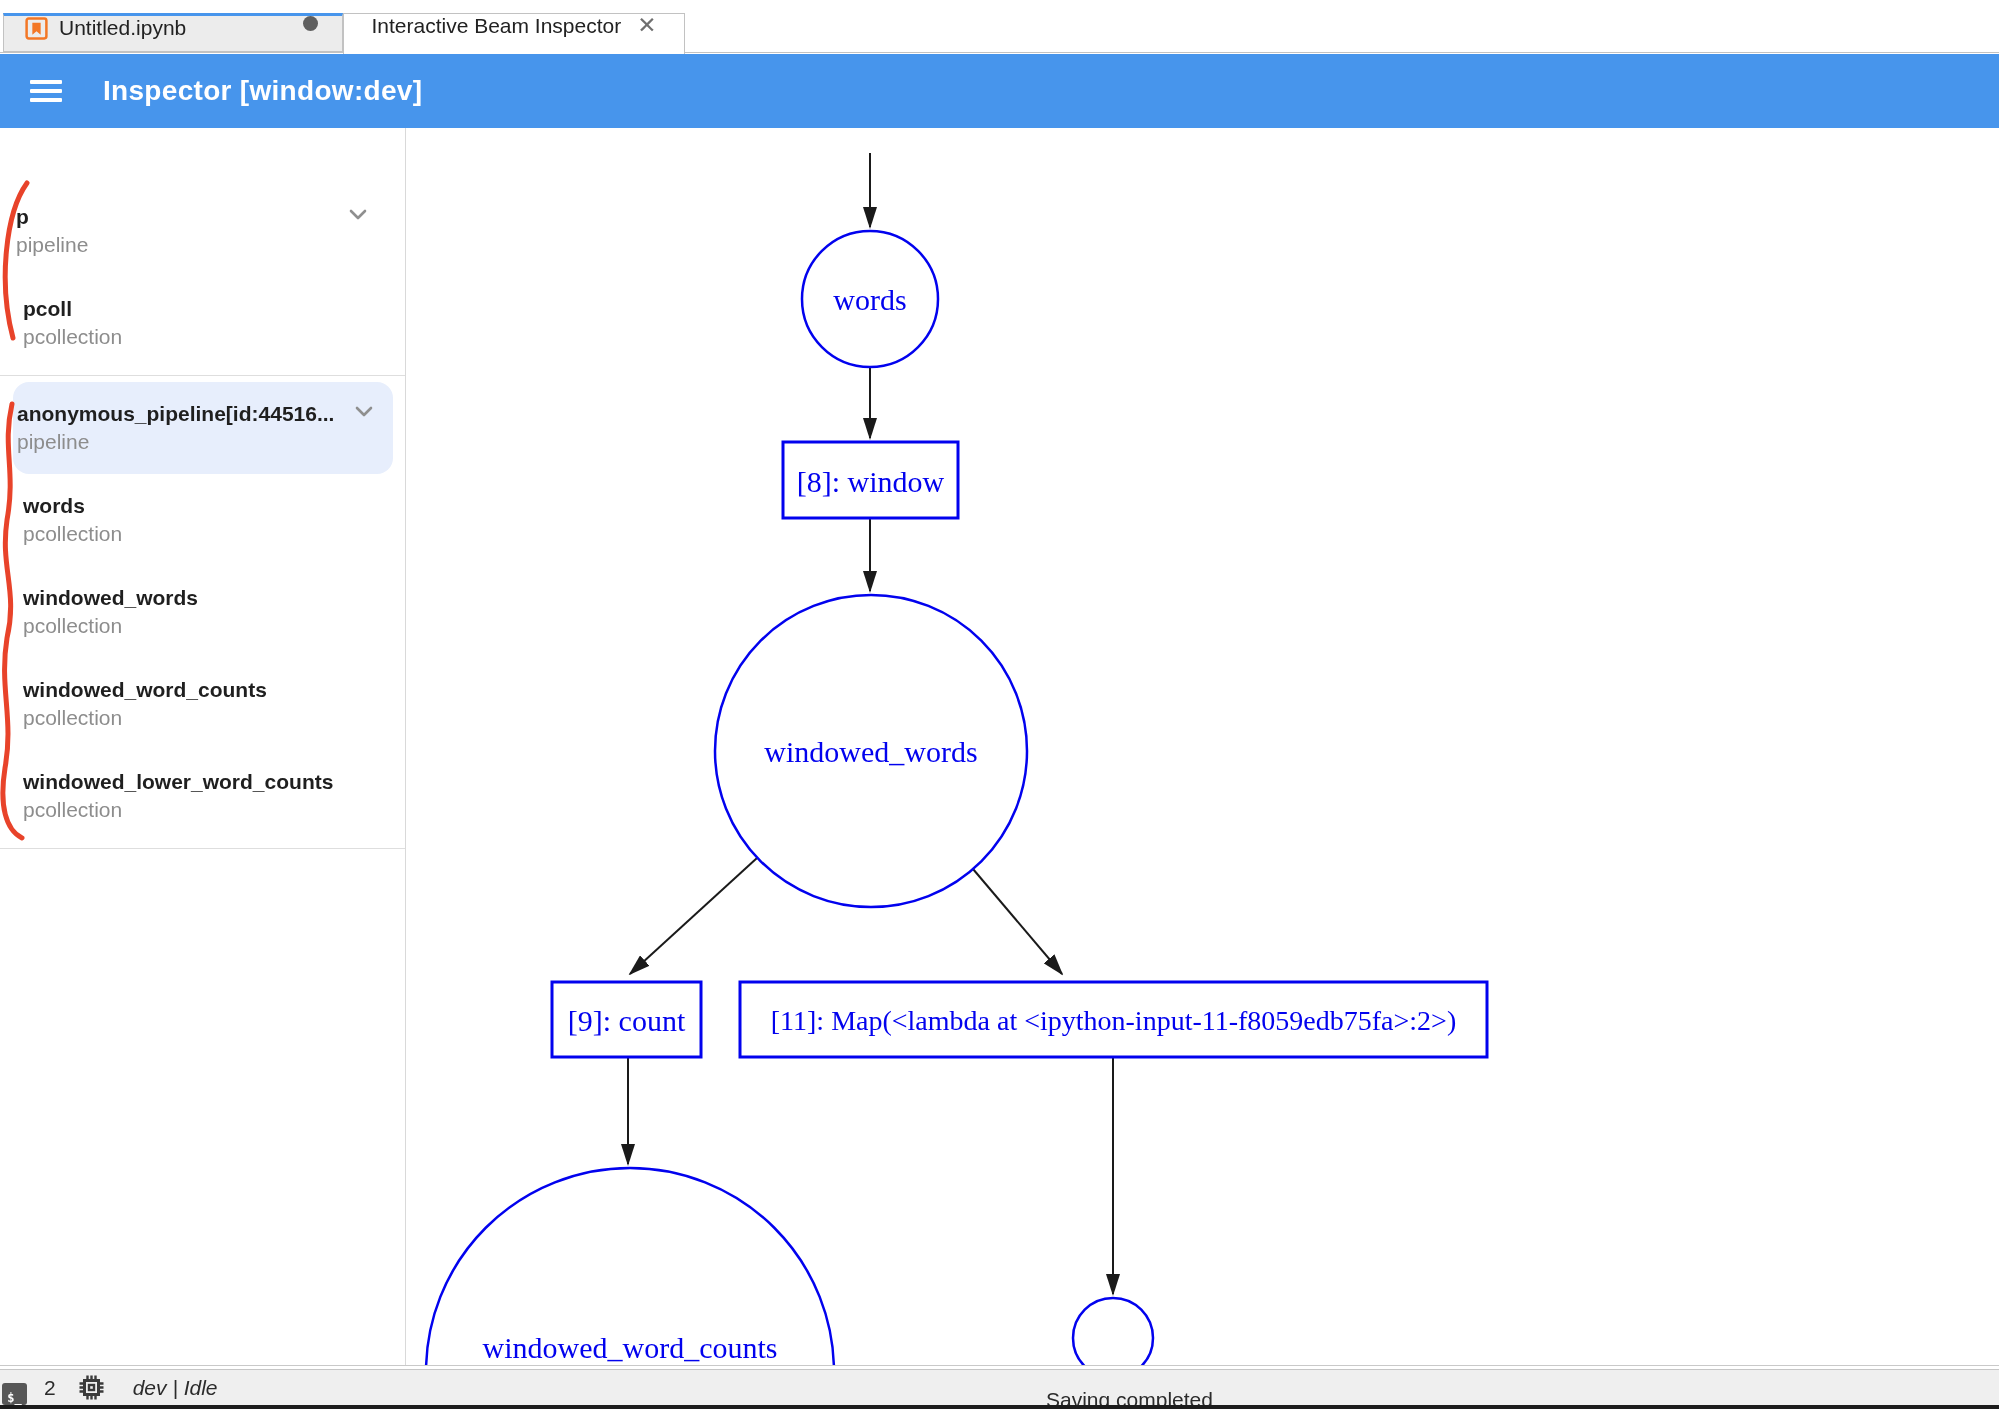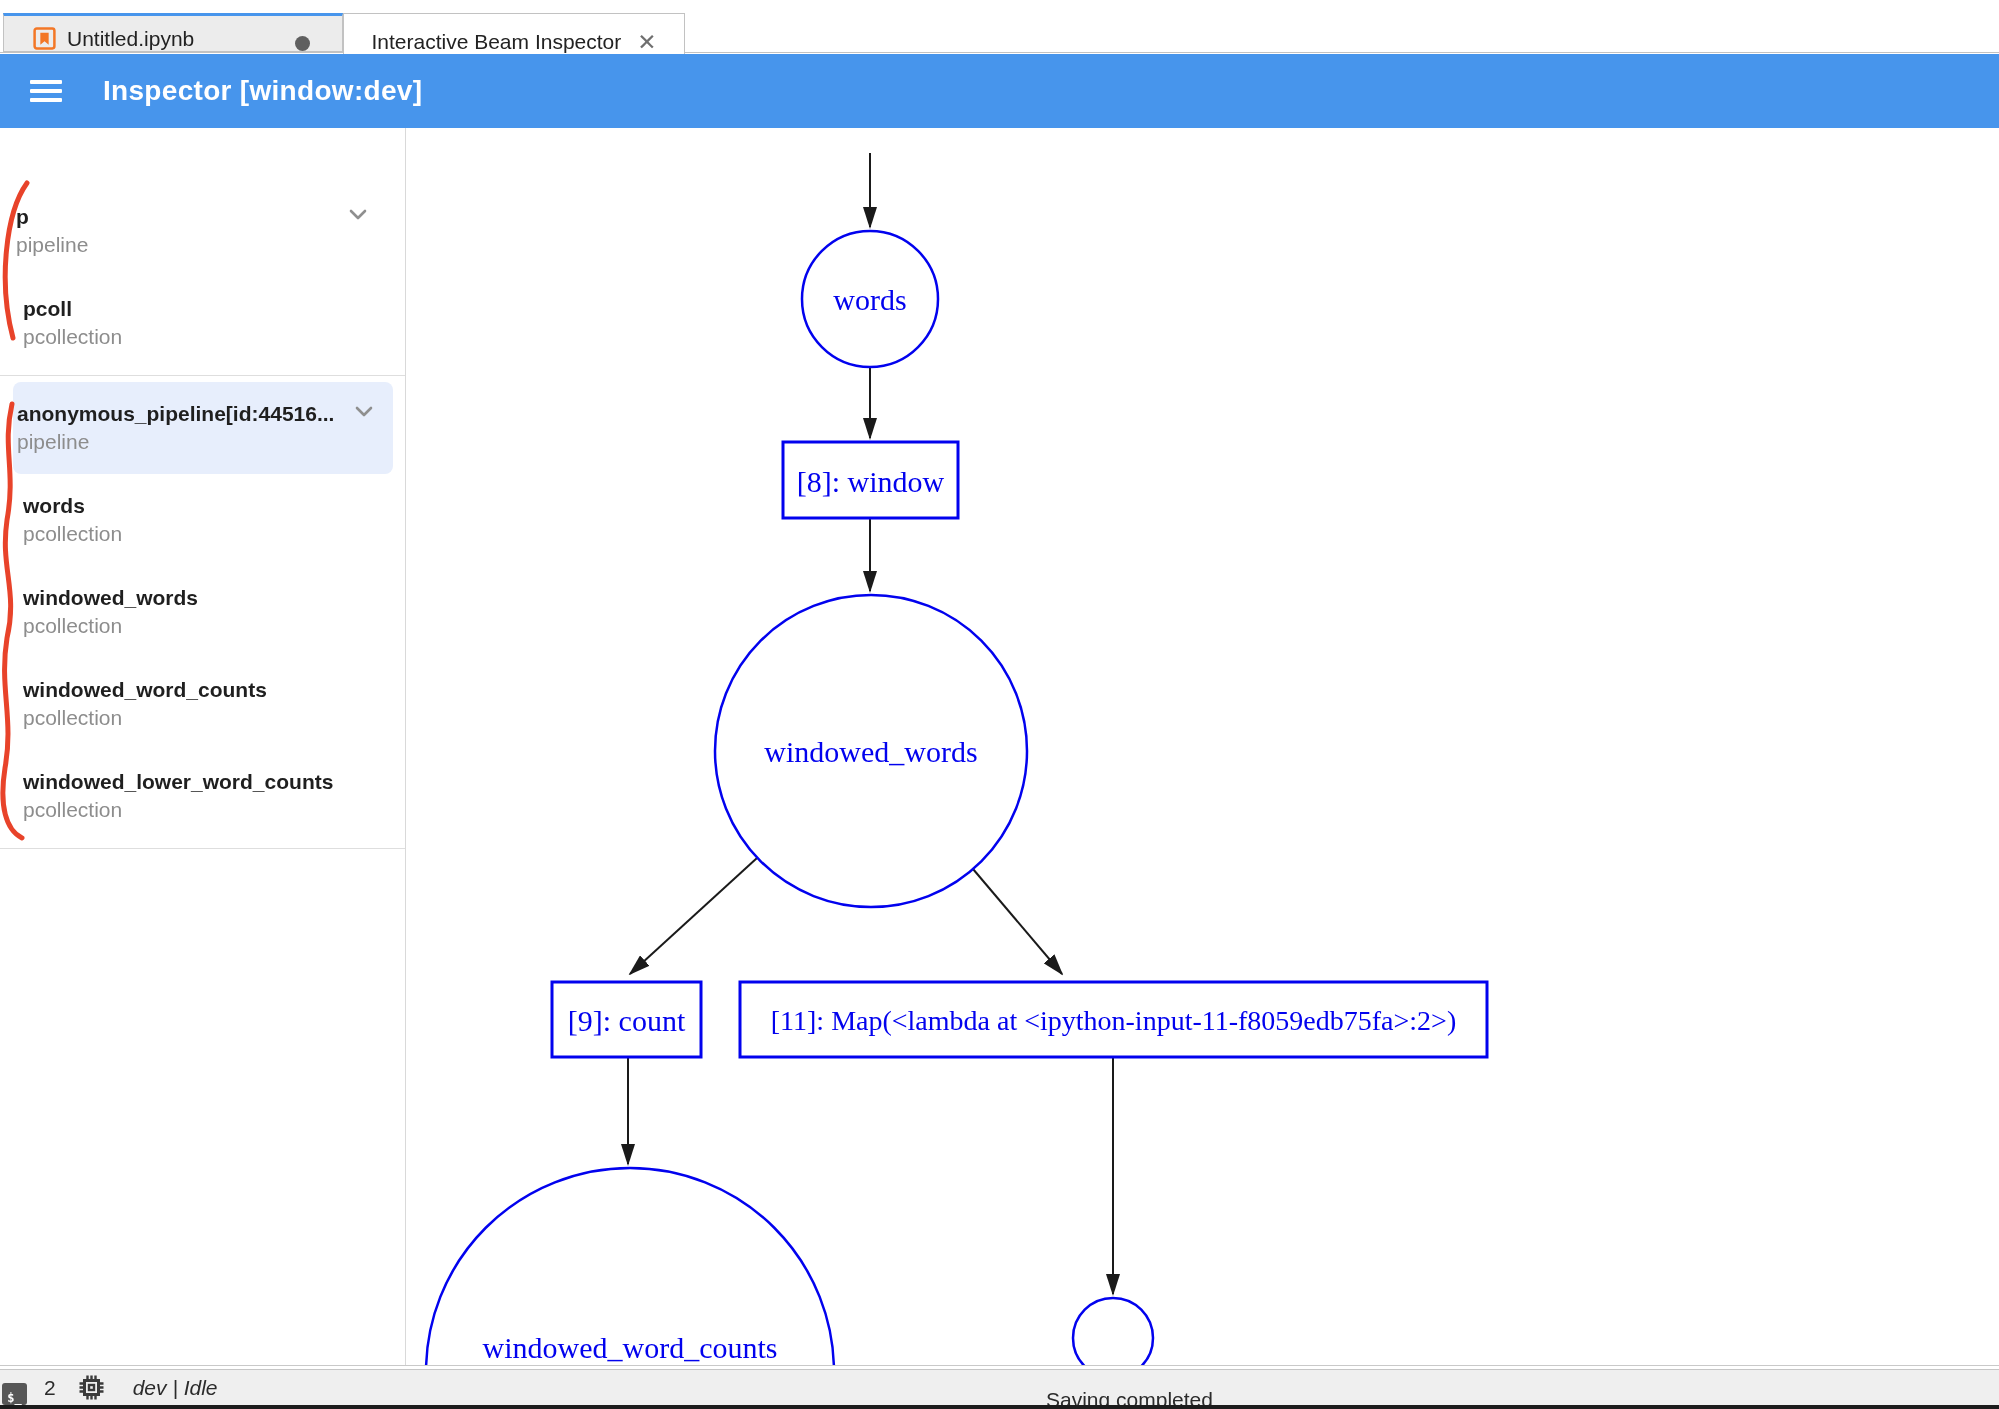--- a/index.html
+++ b/index.html
@@ -7,22 +7,22 @@
     width:1999px;height:1409px;position:relative;overflow:hidden;background:#fff;
     font-family:"Liberation Sans",sans-serif;
   }
   
   .tabbar{
     position:absolute;left:0;top:13px;width:100%;height:40px;
     background:#fff;border-bottom:1px solid #c2c2c2;display:flex;align-items:stretch;
     box-sizing:border-box;
   }
   .tab{
-    box-sizing:border-box;display:flex;align-items:flex-end;gap:10px;
-    padding:0 28px;font-size:21px;color:#222;position:relative;
+    box-sizing:border-box;display:flex;align-items:flex-start;gap:10px;
+    padding:0 20px;font-size:21px;color:#222;position:relative;
   }
   .tab.inactive{
     margin-left:3px;width:340px;background:#ececec;
     border:1px solid #c2c2c2;border-top:3px solid #4795ec;
   }
   .tab.active{
     width:342px;background:#fff;border:1px solid #c2c2c2;border-bottom:none;
     height:41px;z-index:2;justify-content:center;
   }
   .tab .tlabel{white-space:nowrap;}
@@ -48,21 +48,21 @@
   .side-section.first{padding-top:57px;}
   .side-section.second{padding-top:6px;}
   .side-item{position:relative;padding:18px 44px 18px 16px;box-sizing:border-box;height:92px;}
   .side-item.child{padding-left:23px;}
   .side-item .t{
     font-size:21px;font-weight:bold;color:#1f1f1f;line-height:28px;
     white-space:nowrap;overflow:hidden;
   }
   .side-item .s{font-size:21px;color:#8d8d8d;line-height:28px;}
   .side-item.selected{
-    background:#e7eefc;border-radius:8px;margin:0 12px 0 13px;padding-left:4px;
+    background:#e7eefc;border-radius:16px;margin:0 12px 0 13px;padding-left:4px;
   }
   .chev{position:absolute;right:34px;top:16px;}
   .side-item.selected .chev{right:16px;}
   
   .graph-panel{
     position:absolute;left:407px;top:128px;width:1592px;height:1238px;background:#fff;
     border-bottom:1px solid #c9c9c9;box-sizing:border-box;overflow:hidden;
   }
   .sidebar-bottom-line{
     position:absolute;left:0;top:1365px;width:407px;height:1px;background:#c9c9c9;z-index:2;

